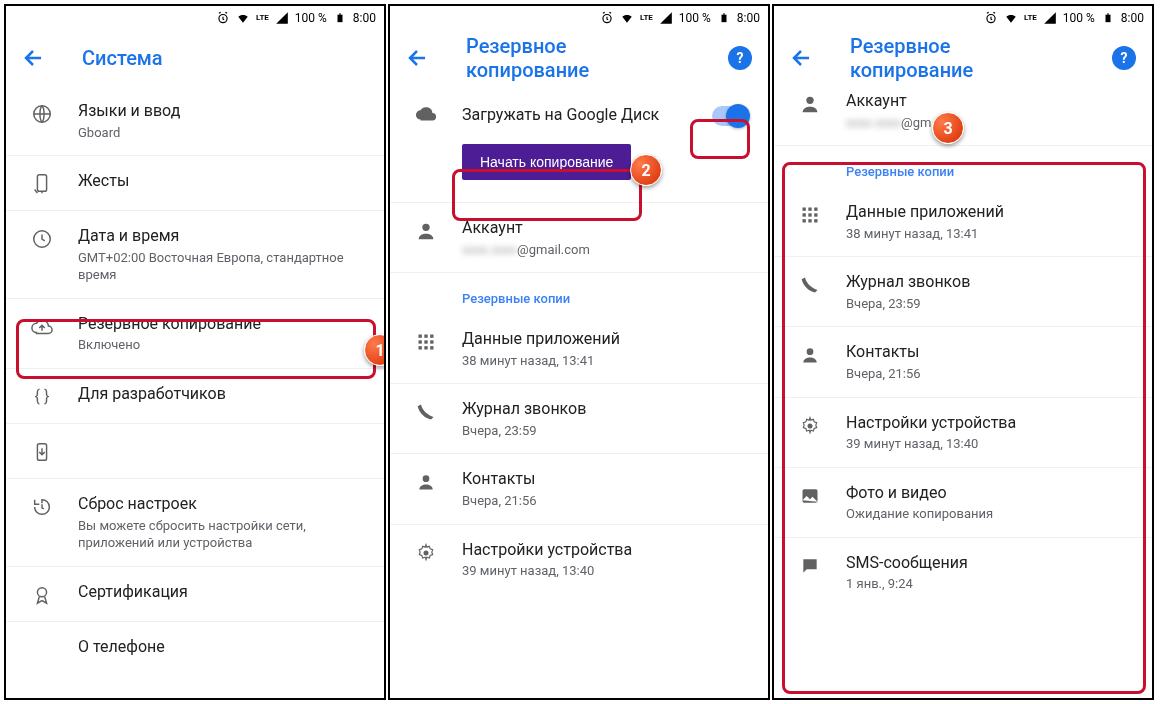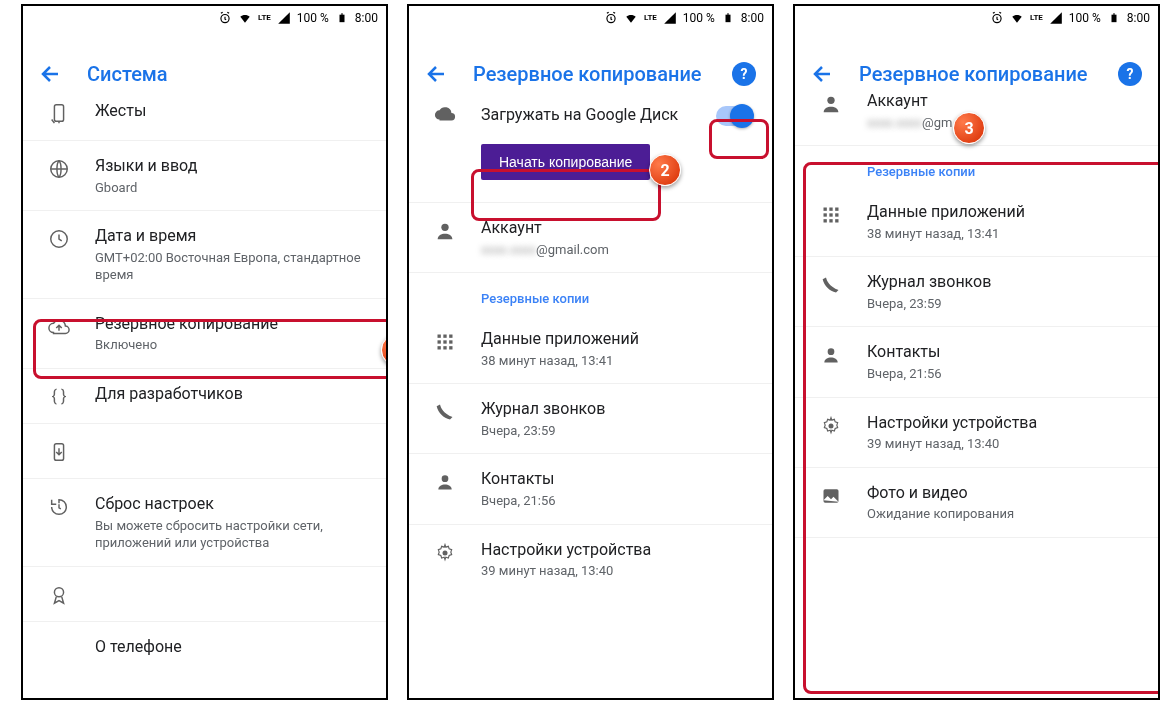--- a/index.html
+++ b/index.html
@@ -1,21 +1,21 @@
 <!DOCTYPE html>
 <html><head>
 <meta charset="utf-8">
 <style>
   * { box-sizing: border-box; margin: 0; padding: 0; }
   body { font-family: Roboto, Arial, sans-serif; background: #fff; width: 1164px; height: 704px; position: relative; overflow: hidden; }
   .container { display: flex; gap: 2px; padding: 4px; width: 1164px; height: 704px; }
-  .phone { width: 382px; height: 696px; border: 2px solid #000; background: #fff; position: relative; overflow: hidden; margin-left: 17px; }
+  .phone { width: 382px; height: 696px; border: 2px solid #000; background: #fff; position: relative; overflow: hidden; }
   .statusbar { height: 24px; display: flex; justify-content: flex-end; align-items: center; padding: 0 8px; gap: 6px; font-size: 12px; color: #000; }
   .statusbar .sb-icon { width: 14px; height: 14px; display: inline-flex; align-items: center; justify-content: center; }
-  .appbar { height: 56px; display: flex; align-items: flex-end; padding: 0 16px; gap: 24px; }
+  .appbar { height: 56px; display: flex; align-items: center; padding: 0 16px; gap: 36px; }
   .back-arrow { width: 24px; height: 24px; display: flex; align-items: center; justify-content: center; color: #1a73e8; cursor: pointer; }
   .appbar-title { font-size: 20px; color: #1a73e8; font-weight: 500; flex: 1; }
   .help-badge { width: 24px; height: 24px; border-radius: 50%; background: #1a73e8; color: #fff; display: flex; align-items: center; justify-content: center; font-weight: bold; font-size: 14px; }
   .list { }
   .item { display: flex; padding: 14px 16px 14px 0; align-items: flex-start; border-bottom: 1px solid #f0f0f0; }
   .item.noborder { border-bottom: none; }
   .iconcol { width: 72px; display: flex; justify-content: center; align-items: flex-start; padding-top: 2px; color: #616161; }
   .icon24 { width: 24px; height: 24px; display: flex; align-items: center; justify-content: center; }
   .content { flex: 1; }
   .title { font-size: 16px; color: #202124; line-height: 1.35; }
@@ -72,48 +72,48 @@
             <path d="M19 12H5M11 5l-7 7 7 7"></path>
           </svg>
         </div>
     <div class="appbar-title">Система</div>
   </div>
   <div class="list">
     <div class="item">
       <div class="iconcol">
             <span class="icon24">
               <svg viewBox="0 0 24 24" width="22" height="22" fill="none" stroke="#616161" stroke-width="1.6">
+                <circle cx="12" cy="12" r="9"></circle>
+                <path d="M3 12h18M12 3c3 3 3 15 0 18M12 3c-3 3-3 15 0 18"></path>
+              </svg>
+            </span>
+          </div>
+      <div class="content">
+            <div class="title">Языки и ввод</div>
+            <div class="subtitle">Gboard</div>
+          </div>
+    </div>
+    <div class="item">
+      <div class="iconcol">
+            <span class="icon24">
+              <svg viewBox="0 0 24 24" width="22" height="22" fill="none" stroke="#616161" stroke-width="1.6">
                 <rect x="7" y="2" width="10" height="18" rx="2"></rect>
                 <path d="M4 18l3 4M12 20v2"></path>
               </svg>
             </span>
           </div>
       <div class="content">
             <div class="title">Жесты</div>
           </div>
     </div>
     <div class="item">
       <div class="iconcol">
             <span class="icon24">
               <svg viewBox="0 0 24 24" width="22" height="22" fill="none" stroke="#616161" stroke-width="1.6">
                 <circle cx="12" cy="12" r="9"></circle>
-                <path d="M3 12h18M12 3c3 3 3 15 0 18M12 3c-3 3-3 15 0 18"></path>
-              </svg>
-            </span>
-          </div>
-      <div class="content">
-            <div class="title">Языки и ввод</div>
-            <div class="subtitle">Gboard</div>
-          </div>
-    </div>
-    <div class="item">
-      <div class="iconcol">
-            <span class="icon24">
-              <svg viewBox="0 0 24 24" width="22" height="22" fill="none" stroke="#616161" stroke-width="1.6">
-                <circle cx="12" cy="12" r="9"></circle>
                 <path d="M12 7v5l3 2"></path>
               </svg>
             </span>
           </div>
       <div class="content">
             <div class="title">Дата и время</div>
             <div class="subtitle">GMT+02:00 Восточная Европа, стандартное время</div>
           </div>
     </div>
     <div class="item">
@@ -163,20 +163,23 @@
           </div>
     </div>
     <div class="item">
       <div class="iconcol">
             <span class="icon24">
               <svg viewBox="0 0 24 24" width="22" height="22" fill="none" stroke="#616161" stroke-width="1.6">
                 <circle cx="12" cy="9" r="5"></circle>
                 <path d="M9 14l-2 7 5-3 5 3-2-7"></path>
               </svg>
             </span>
+          </div>
+      <div class="content">
+            <div class="title">Сертификация</div>
           </div>
     </div>
     <div class="item noborder">
       <div class="iconcol"></div>
       <div class="content">
             <div class="title">О телефоне</div>
           </div>
     </div>
   </div>
   <div class="hl" style="left:10px;top:313px;width:360px;height:60px"></div>
@@ -443,18 +446,31 @@
                 <rect x="3" y="4" width="18" height="16" rx="2"></rect>
                 <path d="M3 17l5-5 4 4 3-3 6 6" fill="#fff"></path>
               </svg>
             </span>
           </div>
       <div class="content">
             <div class="title">Фото и видео</div>
             <div class="subtitle">Ожидание копирования</div>
           </div>
     </div>
+    <div class="item noborder">
+      <div class="iconcol">
+            <span class="icon24">
+              <svg viewBox="0 0 24 24" width="20" height="20" fill="#616161">
+                <path d="M4 4h16v12H8l-4 4z"></path>
+              </svg>
+            </span>
+          </div>
+      <div class="content">
+            <div class="title">SMS-сообщения</div>
+            <div class="subtitle">1 янв., 9:24</div>
+          </div>
+    </div>
   </div>
   <div class="hl" style="left:8px;top:156px;width:364px;height:532px"></div>
   <div class="marker" style="left:158px;top:106px">3</div>
 </div>
 
 </div>
 
 </body></html>

